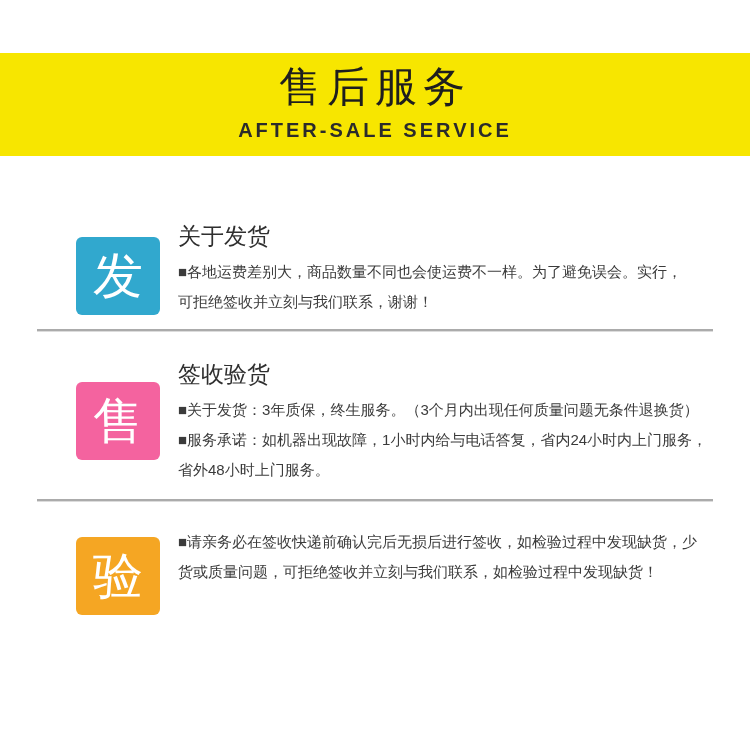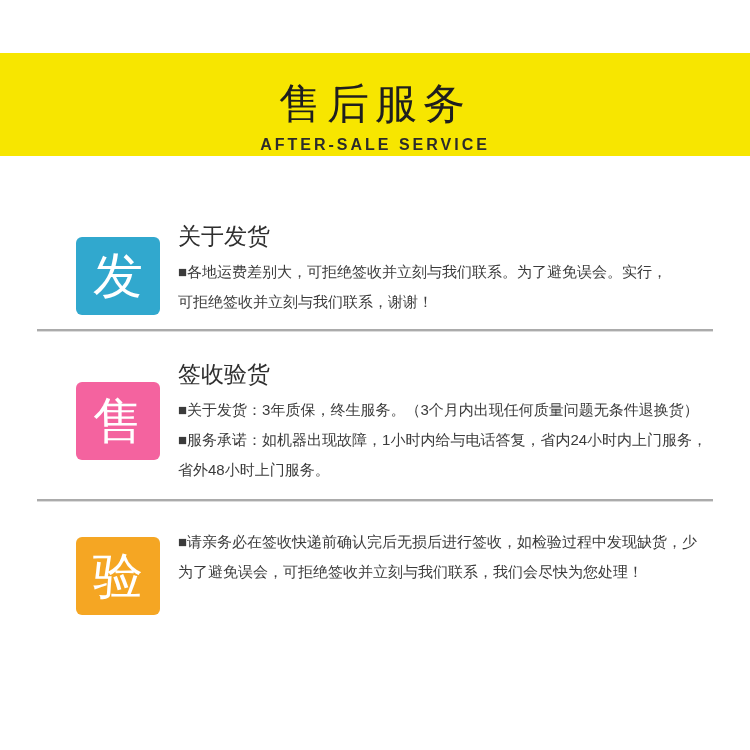--- a/index.html
+++ b/index.html
@@ -3,28 +3,28 @@
 <meta charset="utf-8">
 <style>
   html,body{margin:0;padding:0;}
   body{
     width:750px;height:750px;position:relative;background:#ffffff;overflow:hidden;
     font-family:"Liberation Sans","DejaVu Sans",sans-serif;
   }
   
   .banner{
     position:absolute;top:53px;left:0;width:750px;height:103px;
-    text-align:center;box-sizing:border-box;padding-top:28px;
+    text-align:center;box-sizing:border-box;padding-top:11px;
   }
   .banner-title{
     font-size:42px;line-height:46px;letter-spacing:6px;
     color:#1e1e1e;font-weight:400;
   }
   .banner-subtitle{
-    margin-top:9px;font-size:16px;letter-spacing:3px;
+    margin-top:9px;font-size:20px;letter-spacing:3px;
     color:#2b2b2b;font-weight:600;
   }
   
   .section{position:absolute;left:76px;width:637px;}
   .badge{
     position:absolute;left:0;width:84px;height:78px;border-radius:6px;
     display:flex;align-items:center;justify-content:center;
   }
   .badge-char{color:#ffffff;font-size:50px;line-height:1;font-weight:400;}
   .section-text{margin-left:102px;}
@@ -53,21 +53,21 @@
   <div class="banner-subtitle">AFTER-SALE SERVICE</div>
 </div>
 
 <div class="section sec1">
   <div class="badge" style="background-color: rgb(49, 168, 206);">
     <span class="badge-char">发</span>
   </div>
   <div class="section-text">
     <div class="section-title">关于发货</div>
     <div class="section-body">
-      <div class="body-line">■各地运费差别大，可拒绝签收并立刻与我们联系。为了避免误会。实行，</div>
+      <div class="body-line">■各地运费差别大，商品数量不同也会使运费不一样。为了避免误会。实行，</div>
       <div class="body-line">可拒绝签收并立刻与我们联系，谢谢！</div>
     </div>
   </div>
 </div>
 
 <div class="divider div1" style="background-color: rgb(171, 171, 171);"></div>
 
 <div class="section sec2">
   <div class="badge" style="background-color: rgb(244, 99, 159);">
     <span class="badge-char">售</span>
@@ -84,16 +84,16 @@
 
 <div class="divider div2" style="background-color: rgb(171, 171, 171);"></div>
 
 <div class="section sec3">
   <div class="badge" style="background-color: rgb(245, 166, 35);">
     <span class="badge-char">验</span>
   </div>
   <div class="section-text">
     <div class="section-body">
       <div class="body-line">■请亲务必在签收快递前确认完后无损后进行签收，如检验过程中发现缺货，少</div>
-      <div class="body-line">为了避免误会，可拒绝签收并立刻与我们联系，我们会尽快为您处理！</div>
+      <div class="body-line">货或质量问题，可拒绝签收并立刻与我们联系，如检验过程中发现缺货！</div>
     </div>
   </div>
 </div>
 
 </body></html>

